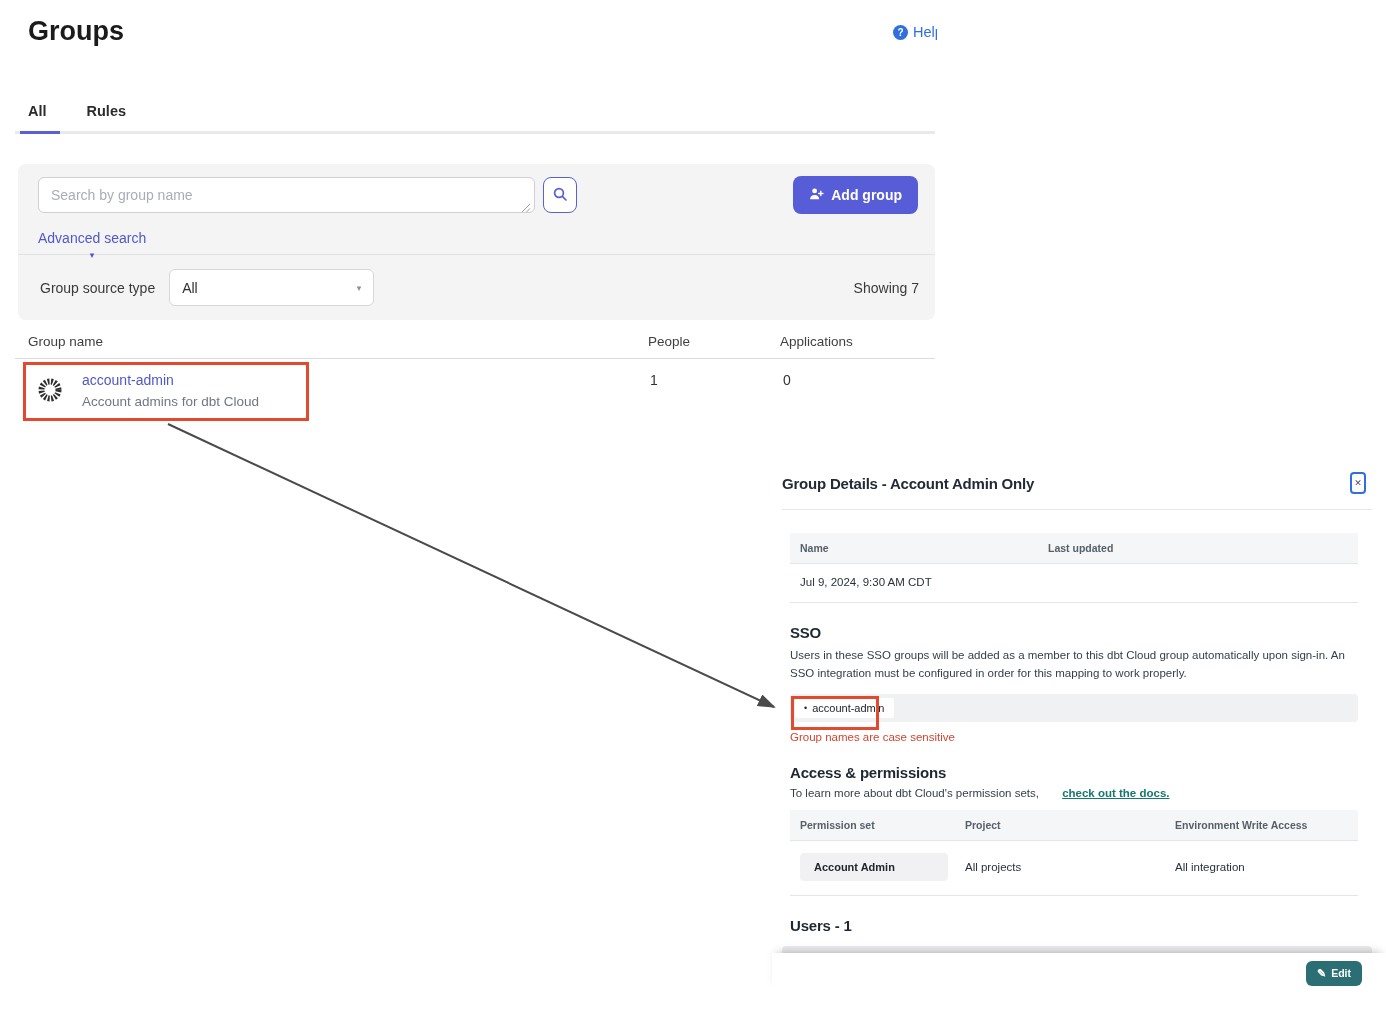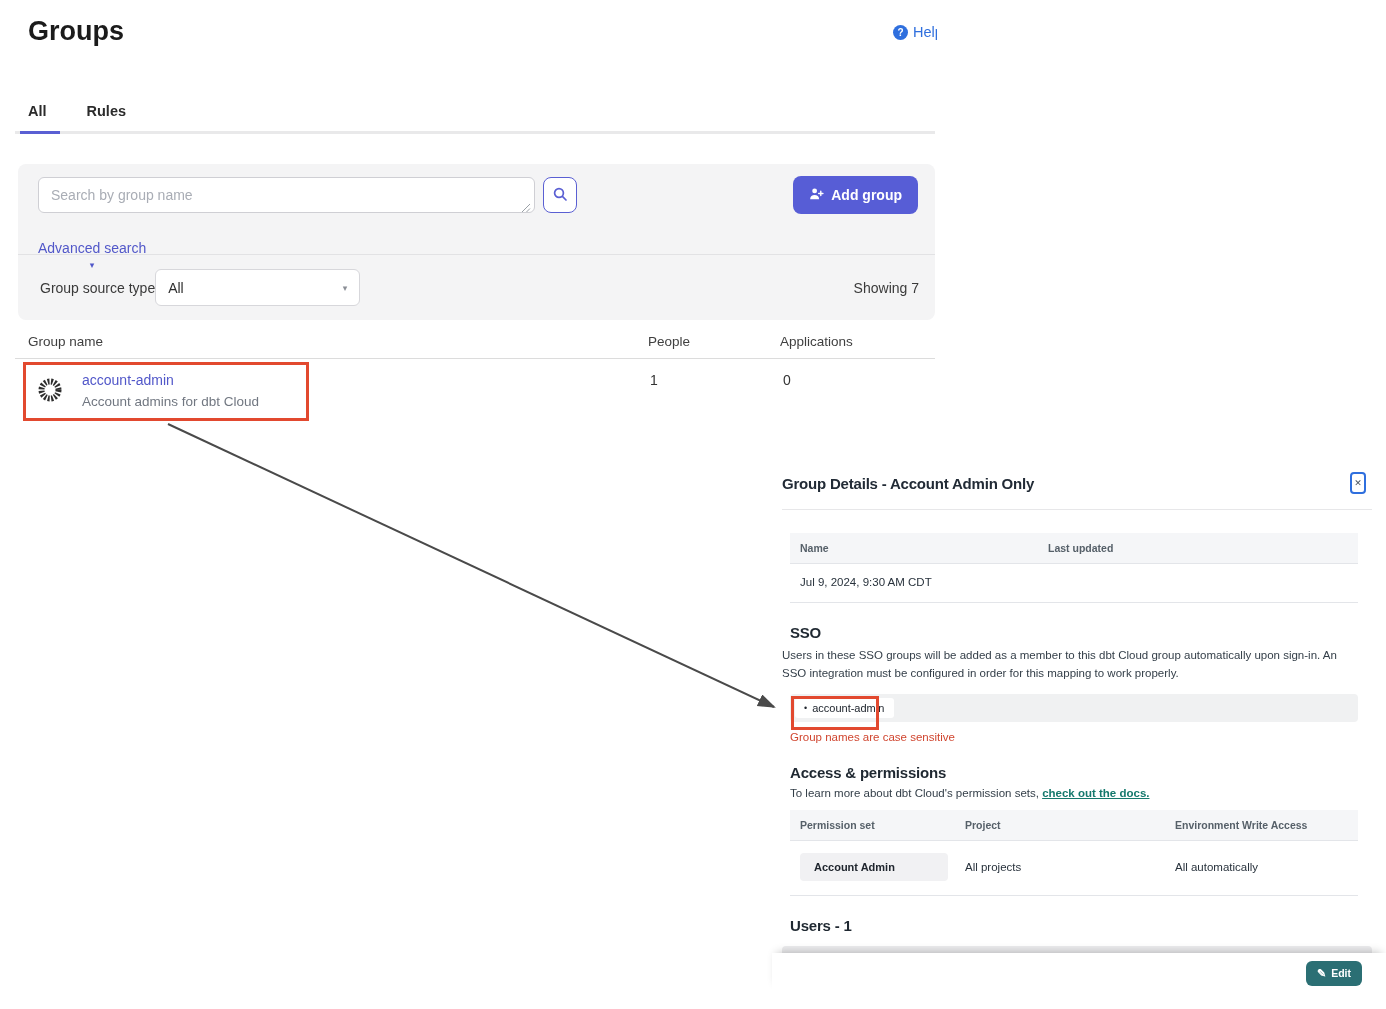--- a/index.html
+++ b/index.html
@@ -23,24 +23,24 @@
   .search-input{position:absolute;left:20px;top:13px;width:497px;height:36px;box-sizing:border-box;
                 border:1px solid #cfcfd4;border-radius:6px;background:#fff;resize:none;overflow:hidden;
                 padding:9px 12px;font-family:"Liberation Sans",sans-serif;font-size:14px;color:#14532d;}
   .search-input::placeholder{color:#a9adb5;}
   .resize-glyph{position:absolute;left:503px;top:35px;pointer-events:none;}
   .search-btn{position:absolute;left:525px;top:13px;width:34px;height:36px;background:#fff;
               border:1.5px solid #5a5fd3;border-radius:8px;display:flex;align-items:center;justify-content:center;cursor:pointer;}
   .add-group-btn{position:absolute;right:17px;top:12px;height:38px;padding:0 16px;background:#575dd6;color:#fff;
                  border:none;border-radius:8px;font-family:"Liberation Sans",sans-serif;font-size:14px;font-weight:700;
                  display:flex;align-items:center;gap:7px;cursor:pointer;}
-  .advanced-search{position:absolute;left:20px;top:76px;display:flex;align-items:center;gap:2px;
+  .advanced-search{position:absolute;left:20px;top:66px;display:flex;align-items:center;gap:2px;
                    color:#5157c9;font-size:14px;cursor:pointer;flex-direction:column;}
   .advanced-caret{font-size:9px;padding-top:2px;}
-  .filter-bottom{position:relative;height:65px;display:flex;align-items:center;padding:0 16px 0 22px;
+  .filter-bottom{position:relative;height:65px;display:flex;align-items:center;padding:0 16px 0 22px;gap:14px;
                  font-size:14px;color:#3a3a3a;}
   .gst-select{width:205px;height:37px;background:#fff;border:1px solid #d7d7db;border-radius:6px;box-sizing:border-box;
               display:flex;align-items:center;justify-content:space-between;padding:0 12px;color:#2f2f2f;cursor:pointer;}
   .gst-caret{font-size:9px;color:#8b8f96;}
   .showing{margin-left:auto;color:#3a3a3a;}
 
   .gt-header{position:absolute;left:28px;top:334px;width:907px;font-size:13.5px;color:#3f3f3f;}
   .gt-header span{position:absolute;top:0;}
   .gt-col-name{left:0;}
   .gt-col-people{left:620px;}
@@ -67,29 +67,29 @@
 
   .dtable{width:568px;margin-left:8px;font-size:11.5px;}
   .thead{display:flex;background:#f5f6f8;border-bottom:1px solid #e3e5e9;padding:9px 10px;
          font-size:10.5px;color:#566069;font-weight:700;box-sizing:border-box;}
   .trow{display:flex;align-items:center;padding:12px 10px 14px;border-bottom:1px solid #e3e5e9;box-sizing:border-box;}
   .c-name{width:248px;flex:0 0 auto;}
   .c-flex{flex:1;}
   .chip{display:inline-block;background:#f1f1f3;border-radius:4px;padding:8px 14px;font-weight:700;font-size:11px;color:#20262e;}
 
   .sec-heading{margin:21px 0 6px 8px;font-size:15px;font-weight:700;color:#1f2831;letter-spacing:-0.2px;}
-  .sso-desc{width:572px;font-size:11.5px;line-height:1.55;color:#333e48;}
+  .sso-desc{margin-left:8px;width:572px;font-size:11.5px;line-height:1.55;color:#333e48;}
   .sso-bar{margin:11px 0 0 8px;width:568px;height:28px;background:#f0f1f2;border-radius:4px;display:flex;align-items:center;}
   .sso-chip{margin-left:5px;background:#fff;border-radius:3px;padding:4px 10px 4px 9px;font-size:11px;color:#20262e;
             display:flex;align-items:center;gap:5px;}
   .sso-bullet{font-size:9px;}
   .sso-note{margin:9px 0 0 8px;color:#d0452f;font-size:11.5px;}
 
   .access-desc{margin:0 0 11px 8px;font-size:11.5px;color:#333e48;}
-  .docs-link{color:#15796d;text-decoration:underline;font-weight:600;cursor:pointer;}
+  .docs-link{color:#15796d;text-decoration:underline;font-weight:600;cursor:pointer;margin-left:20px;}
   .p-col1{width:165px;flex:0 0 auto;}
   .p-col2{width:210px;flex:0 0 auto;}
   .chip-wide{min-width:120px;text-align:left;}
 
   .users-sliver{position:absolute;left:782px;top:946px;width:590px;height:7px;background:#ebebed;border-radius:4px 4px 0 0;}
   .footer-bar{position:absolute;left:772px;top:953px;width:614px;height:40px;background:#fff;
               box-shadow:0 -5px 9px -5px rgba(0,0,0,0.28);display:flex;align-items:center;
               justify-content:flex-end;padding-right:24px;box-sizing:border-box;}
   .edit-btn{height:25px;padding:0 11px;background:#2b6f74;border:none;border-radius:6px;color:#fff;
             font-family:"Liberation Sans",sans-serif;font-size:10.5px;font-weight:700;
@@ -223,21 +223,21 @@
       <div class="thead">
         <span class="p-col1">Permission set</span>
         <span class="p-col2">Project</span>
         <span class="c-flex">Environment Write Access</span>
       </div>
       <div class="trow">
         <span class="p-col1">
           <span class="chip chip-wide">Account Admin</span>
         </span>
         <span class="p-col2">All projects</span>
-        <span class="c-flex">All automatically</span>
+        <span class="c-flex">All integration</span>
       </div>
     </div>
 
     <div class="sec-heading">Users - 1</div>
   </div>
 
   <div class="red-box-2"></div>
 
   <div class="users-sliver"></div>
   <div class="footer-bar">

